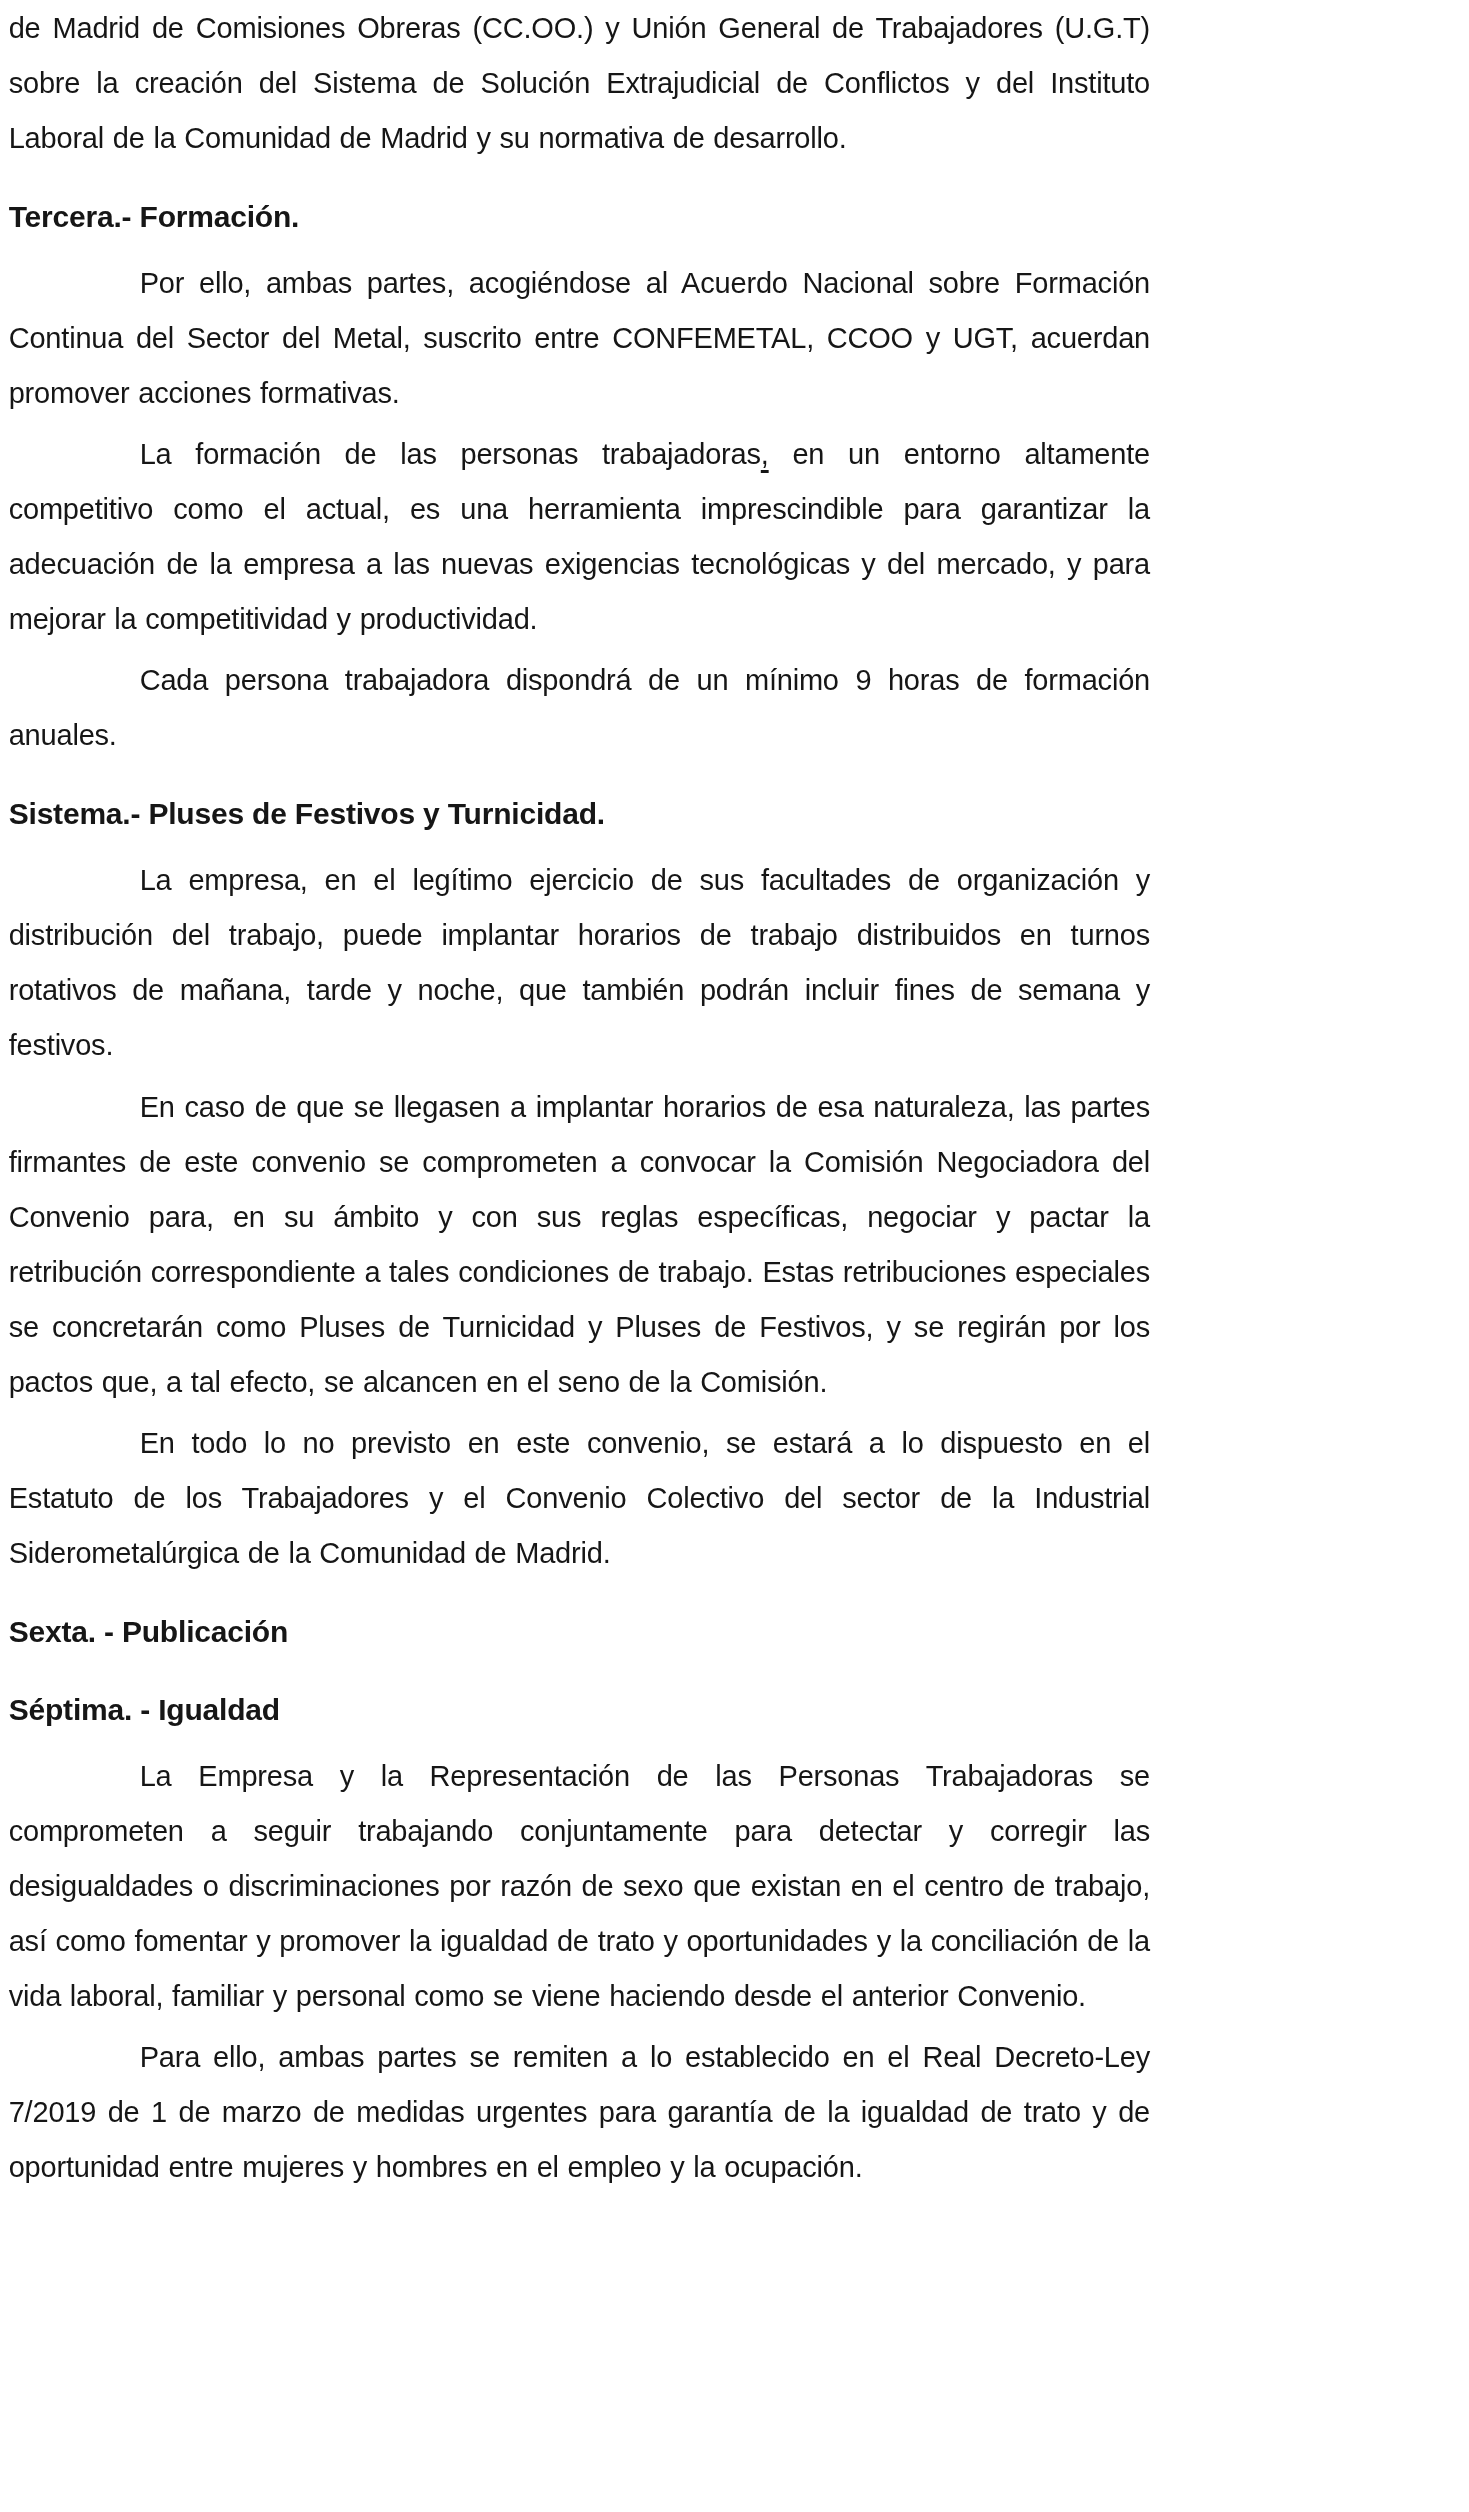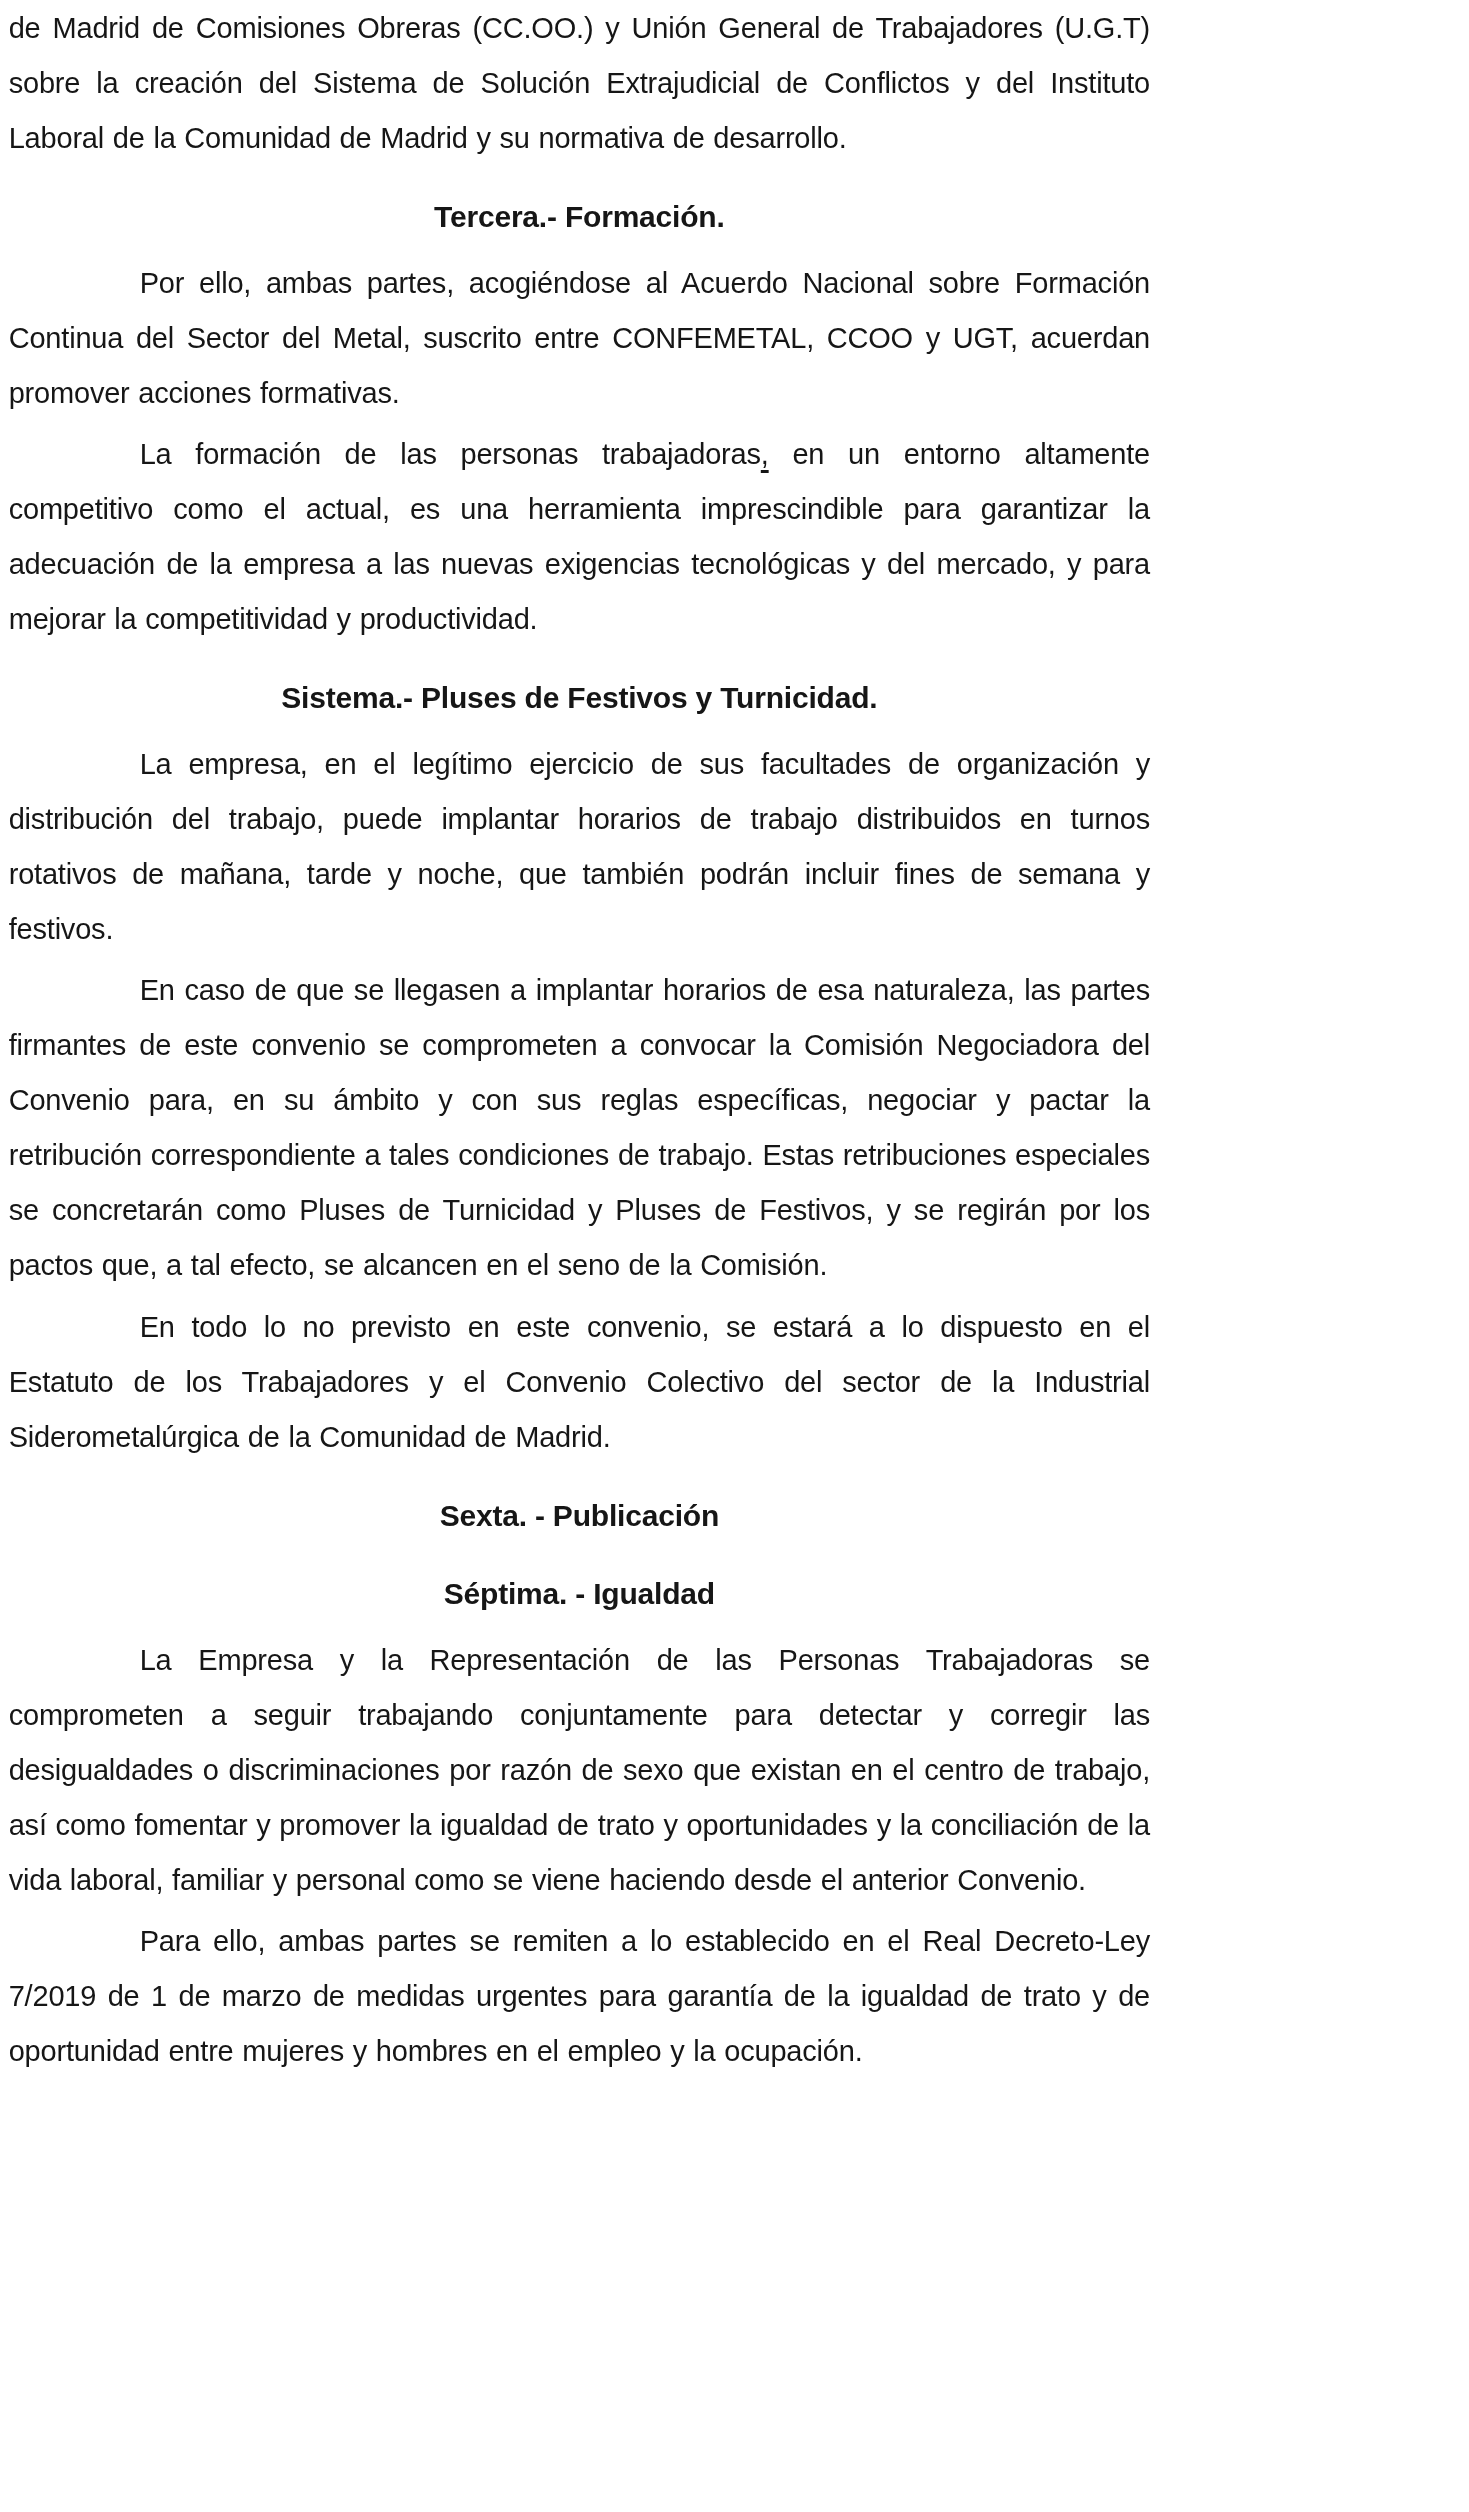--- a/index.html
+++ b/index.html
@@ -33,21 +33,21 @@
     margin: 0 0 6.1px 0;
   }
   .para--continuation {
     text-indent: 0;
   }
   .heading {
     font-size: 30px;
     line-height: 55px;
     letter-spacing: -0.2px;
     font-weight: bold;
-    text-align: center;
+    text-align: left;
     text-indent: 0;
     margin: 23px 0 12.2px 0;
   }
   .mark-underline {
     text-decoration: underline;
     text-decoration-thickness: 2.6px;
     text-underline-offset: 6.1px;
   }
 </style>
 </head>
@@ -56,20 +56,21 @@
 <div class="page">
 
   <p class="para para--continuation">de Madrid de Comisiones Obreras (CC.OO.) y Unión General de Trabajadores (U.G.T) sobre la creación del Sistema de Solución Extrajudicial de Conflictos y del Instituto Laboral de la Comunidad de Madrid y su normativa de desarrollo.</p>
 
   <h2 class="heading">Tercera.- Formación.</h2>
 
   <p class="para">Por ello, ambas partes, acogiéndose al Acuerdo Nacional sobre Formación Continua del Sector del Metal, suscrito entre CONFEMETAL, CCOO y UGT, acuerdan promover acciones formativas.</p>
 
   <p class="para"><span>La formación de las personas trabajadoras</span><span class="mark-underline">,</span><span> en un entorno altamente competitivo como el actual, es una herramienta imprescindible para garantizar la adecuación de la empresa a las nuevas exigencias tecnológicas y del mercado, y para mejorar la competitividad y productividad.</span></p>
 
+  <p class="para">Cada persona trabajadora dispondrá de un mínimo 9 horas de formación anuales.</p>
 
 
   <h2 class="heading">Sistema.- Pluses de Festivos y Turnicidad.</h2>
 
   <p class="para">La empresa, en el legítimo ejercicio de sus facultades de organización y distribución del trabajo, puede implantar horarios de trabajo distribuidos en turnos rotativos de mañana, tarde y noche, que también podrán incluir fines de semana y festivos.</p>
 
   <p class="para">En caso de que se llegasen a implantar horarios de esa naturaleza, las partes firmantes de este convenio se comprometen a convocar la Comisión Negociadora del Convenio para, en su ámbito y con sus reglas específicas, negociar y pactar la retribución correspondiente a tales condiciones de trabajo. Estas retribuciones especiales se concretarán como Pluses de Turnicidad y Pluses de Festivos, y se regirán por los pactos que, a tal efecto, se alcancen en el seno de la Comisión.</p>
 
 
   <p class="para">En todo lo no previsto en este convenio, se estará a lo dispuesto en el Estatuto de los Trabajadores y el Convenio Colectivo del sector de la Industrial Siderometalúrgica de la Comunidad de Madrid.</p>

